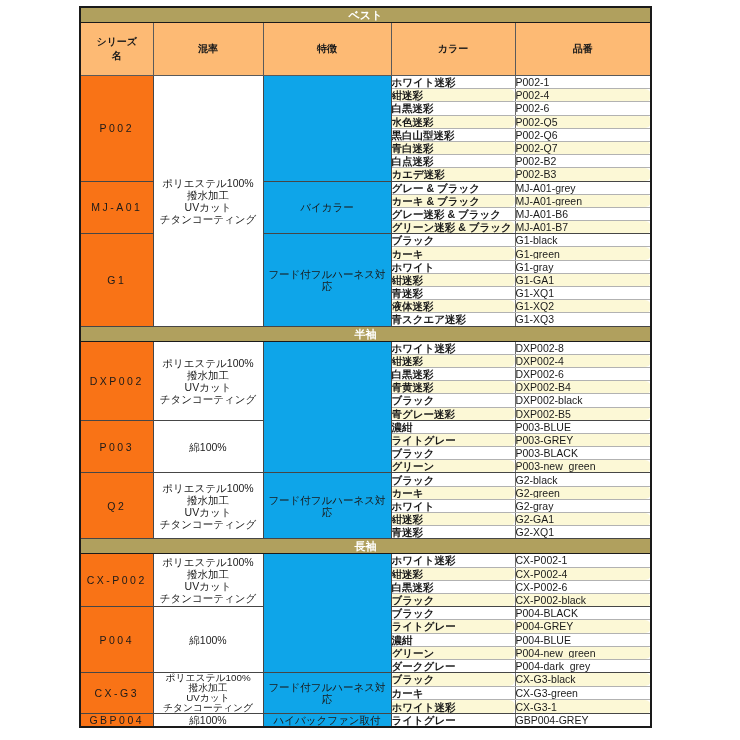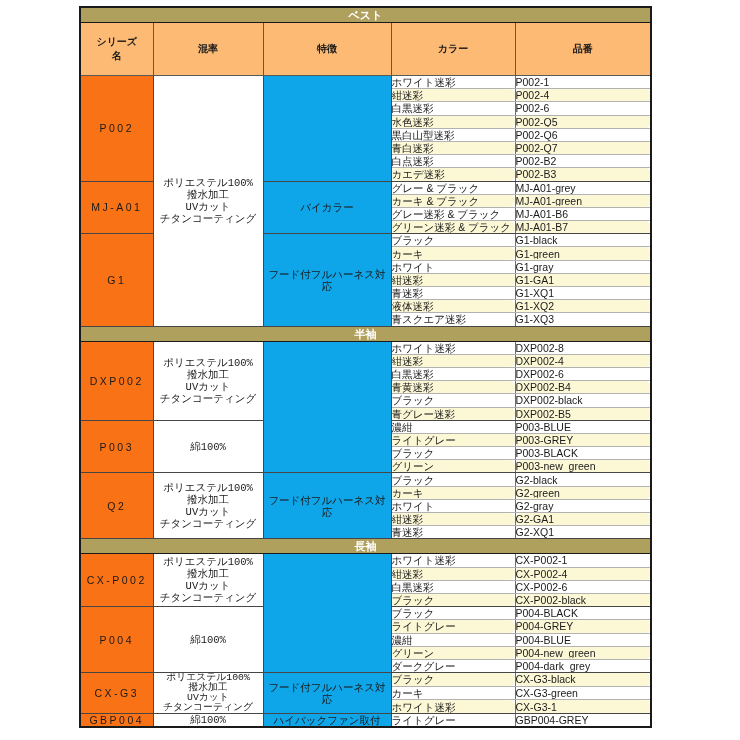--- a/index.html
+++ b/index.html
@@ -57,36 +57,35 @@
     letter-spacing: 2.5px;
     font-size: 11px;
     border: 1px solid #464646;
     background: #f97316;
   }
   td.blend {
     text-align: center;
     border: 1px solid #464646;
     background: #ffffff;
     line-height: 12.5px;
-    font-family: Liberation Mono, monospace;
   }
   td.blend.tight { line-height: 10px; font-size: 9.8px; }
   td.feature {
     text-align: center;
     border: 1px solid #464646;
     background: #0ea5e9;
   }
   td.color, td.code {
     text-align: left;
     padding-left: 6px;
     border-top: 1px solid #b2b2b2;
     border-bottom: 1px solid #b2b2b2;
     background: #ffffff;
   }
-  td.color { border-left: 1px solid #464646; border-right: 1px solid #6e6e6e; }
+  td.color { border-left: 1px solid #464646; border-right: 1px solid #6e6e6e; font-weight: bold; }
   td.code  { border-right: 1px solid #1a1a1a; white-space: pre; }
   tr.alt td.color, tr.alt td.code { background: #fcf8d6; border-radius: 6px; }
   tr.gend td.color, tr.gend td.code { border-bottom: 1px solid #464646; }
 </style>
 </head>
 <body>
 
 <div class="table-wrap">
   <table class="spec">
     <colgroup>

